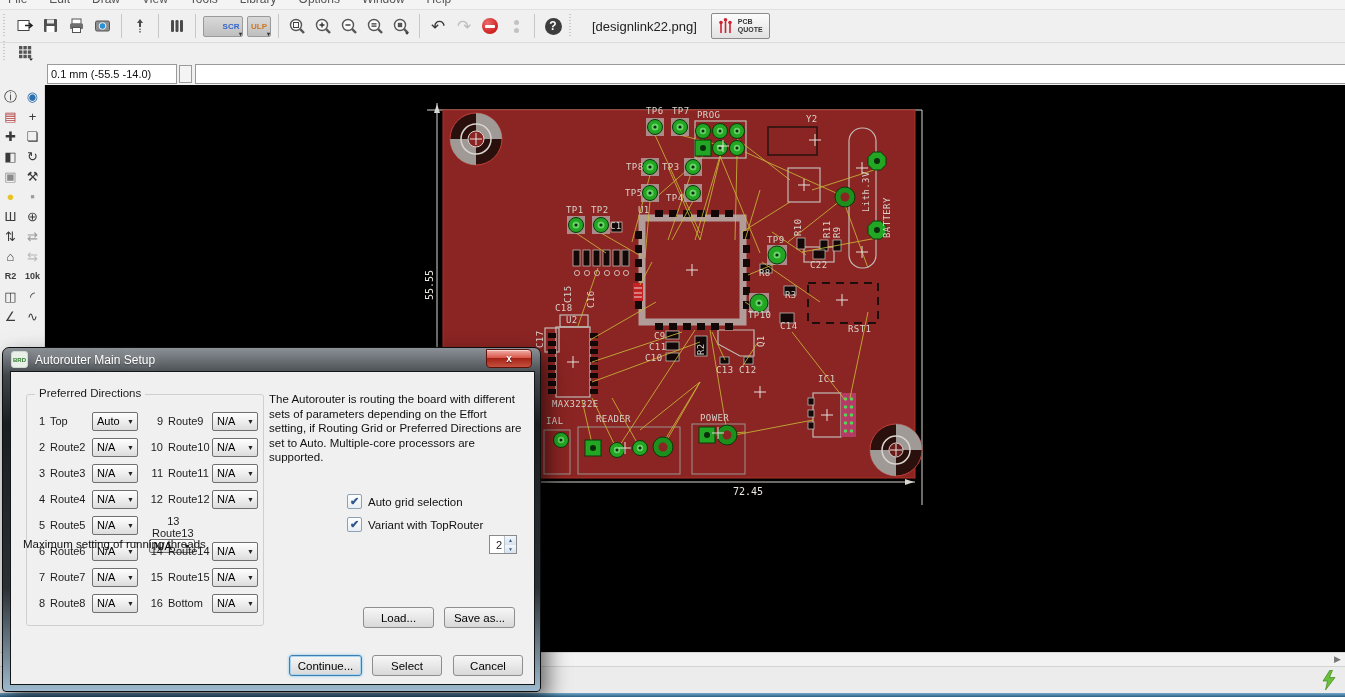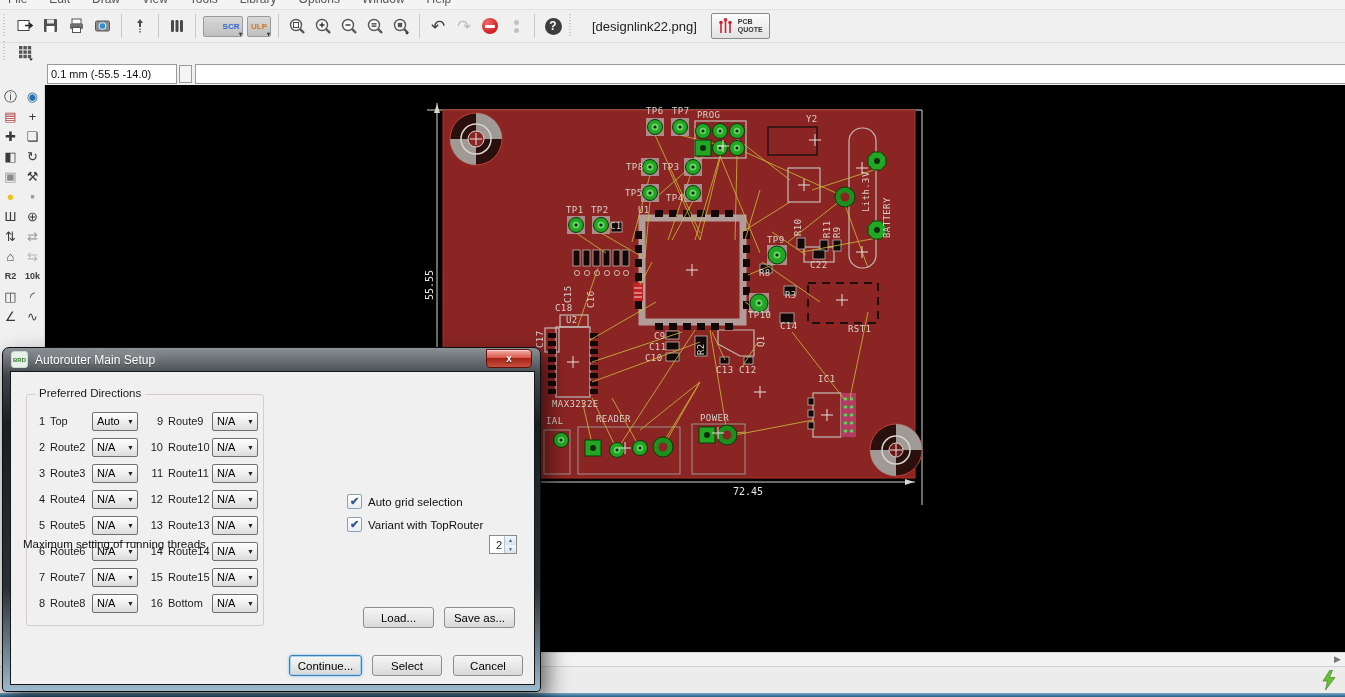--- a/index.html
+++ b/index.html
@@ -790,21 +790,21 @@
               </div>
             </div>
             <div class="pd-row" style="top: 94px; left: 120px;">
               <span class="pd-num" style="width: 16px;">12</span>
               <span class="pd-name" style="margin-left: 5px; width: 44px;">Route12</span>
               <div class="combo" style="width: 46px;">
                 <span>N/A</span>
                 <span class="ca">▼</span>
               </div>
             </div>
-            <div class="pd-row" style="top: 120px; left: 120px;">
+            <div class="pd-row" style="top: 120px; left: 120px; flex-direction: column;">
               <span class="pd-num" style="width: 16px;">13</span>
               <span class="pd-name" style="margin-left: 5px; width: 44px;">Route13</span>
               <div class="combo" style="width: 46px;">
                 <span>N/A</span>
                 <span class="ca">▼</span>
               </div>
             </div>
             <div class="pd-row" style="top: 146px; left: 120px;">
               <span class="pd-num" style="width: 16px;">14</span>
               <span class="pd-name" style="margin-left: 5px; width: 44px;">Route14</span>
@@ -824,20 +824,21 @@
             <div class="pd-row" style="top: 198px; left: 120px;">
               <span class="pd-num" style="width: 16px;">16</span>
               <span class="pd-name" style="margin-left: 5px; width: 44px;">Bottom</span>
               <div class="combo" style="width: 46px;">
                 <span>N/A</span>
                 <span class="ca">▼</span>
               </div>
             </div>
           </div>
       </div>
+      <div class="desc">The Autorouter is routing the board with different sets of parameters depending on the Effort setting, if Routing Grid or Preferred Directions are set to Auto. Multiple-core processors are supported.</div>
       <div class="chk-row" style="left:336px;top:122px;">
         <div class="chk">
             <span>✔</span>
           </div>
         <span>Auto grid selection</span>
       </div>
       <div class="chk-row" style="left:336px;top:145px;">
         <div class="chk">
             <span>✔</span>
           </div>

